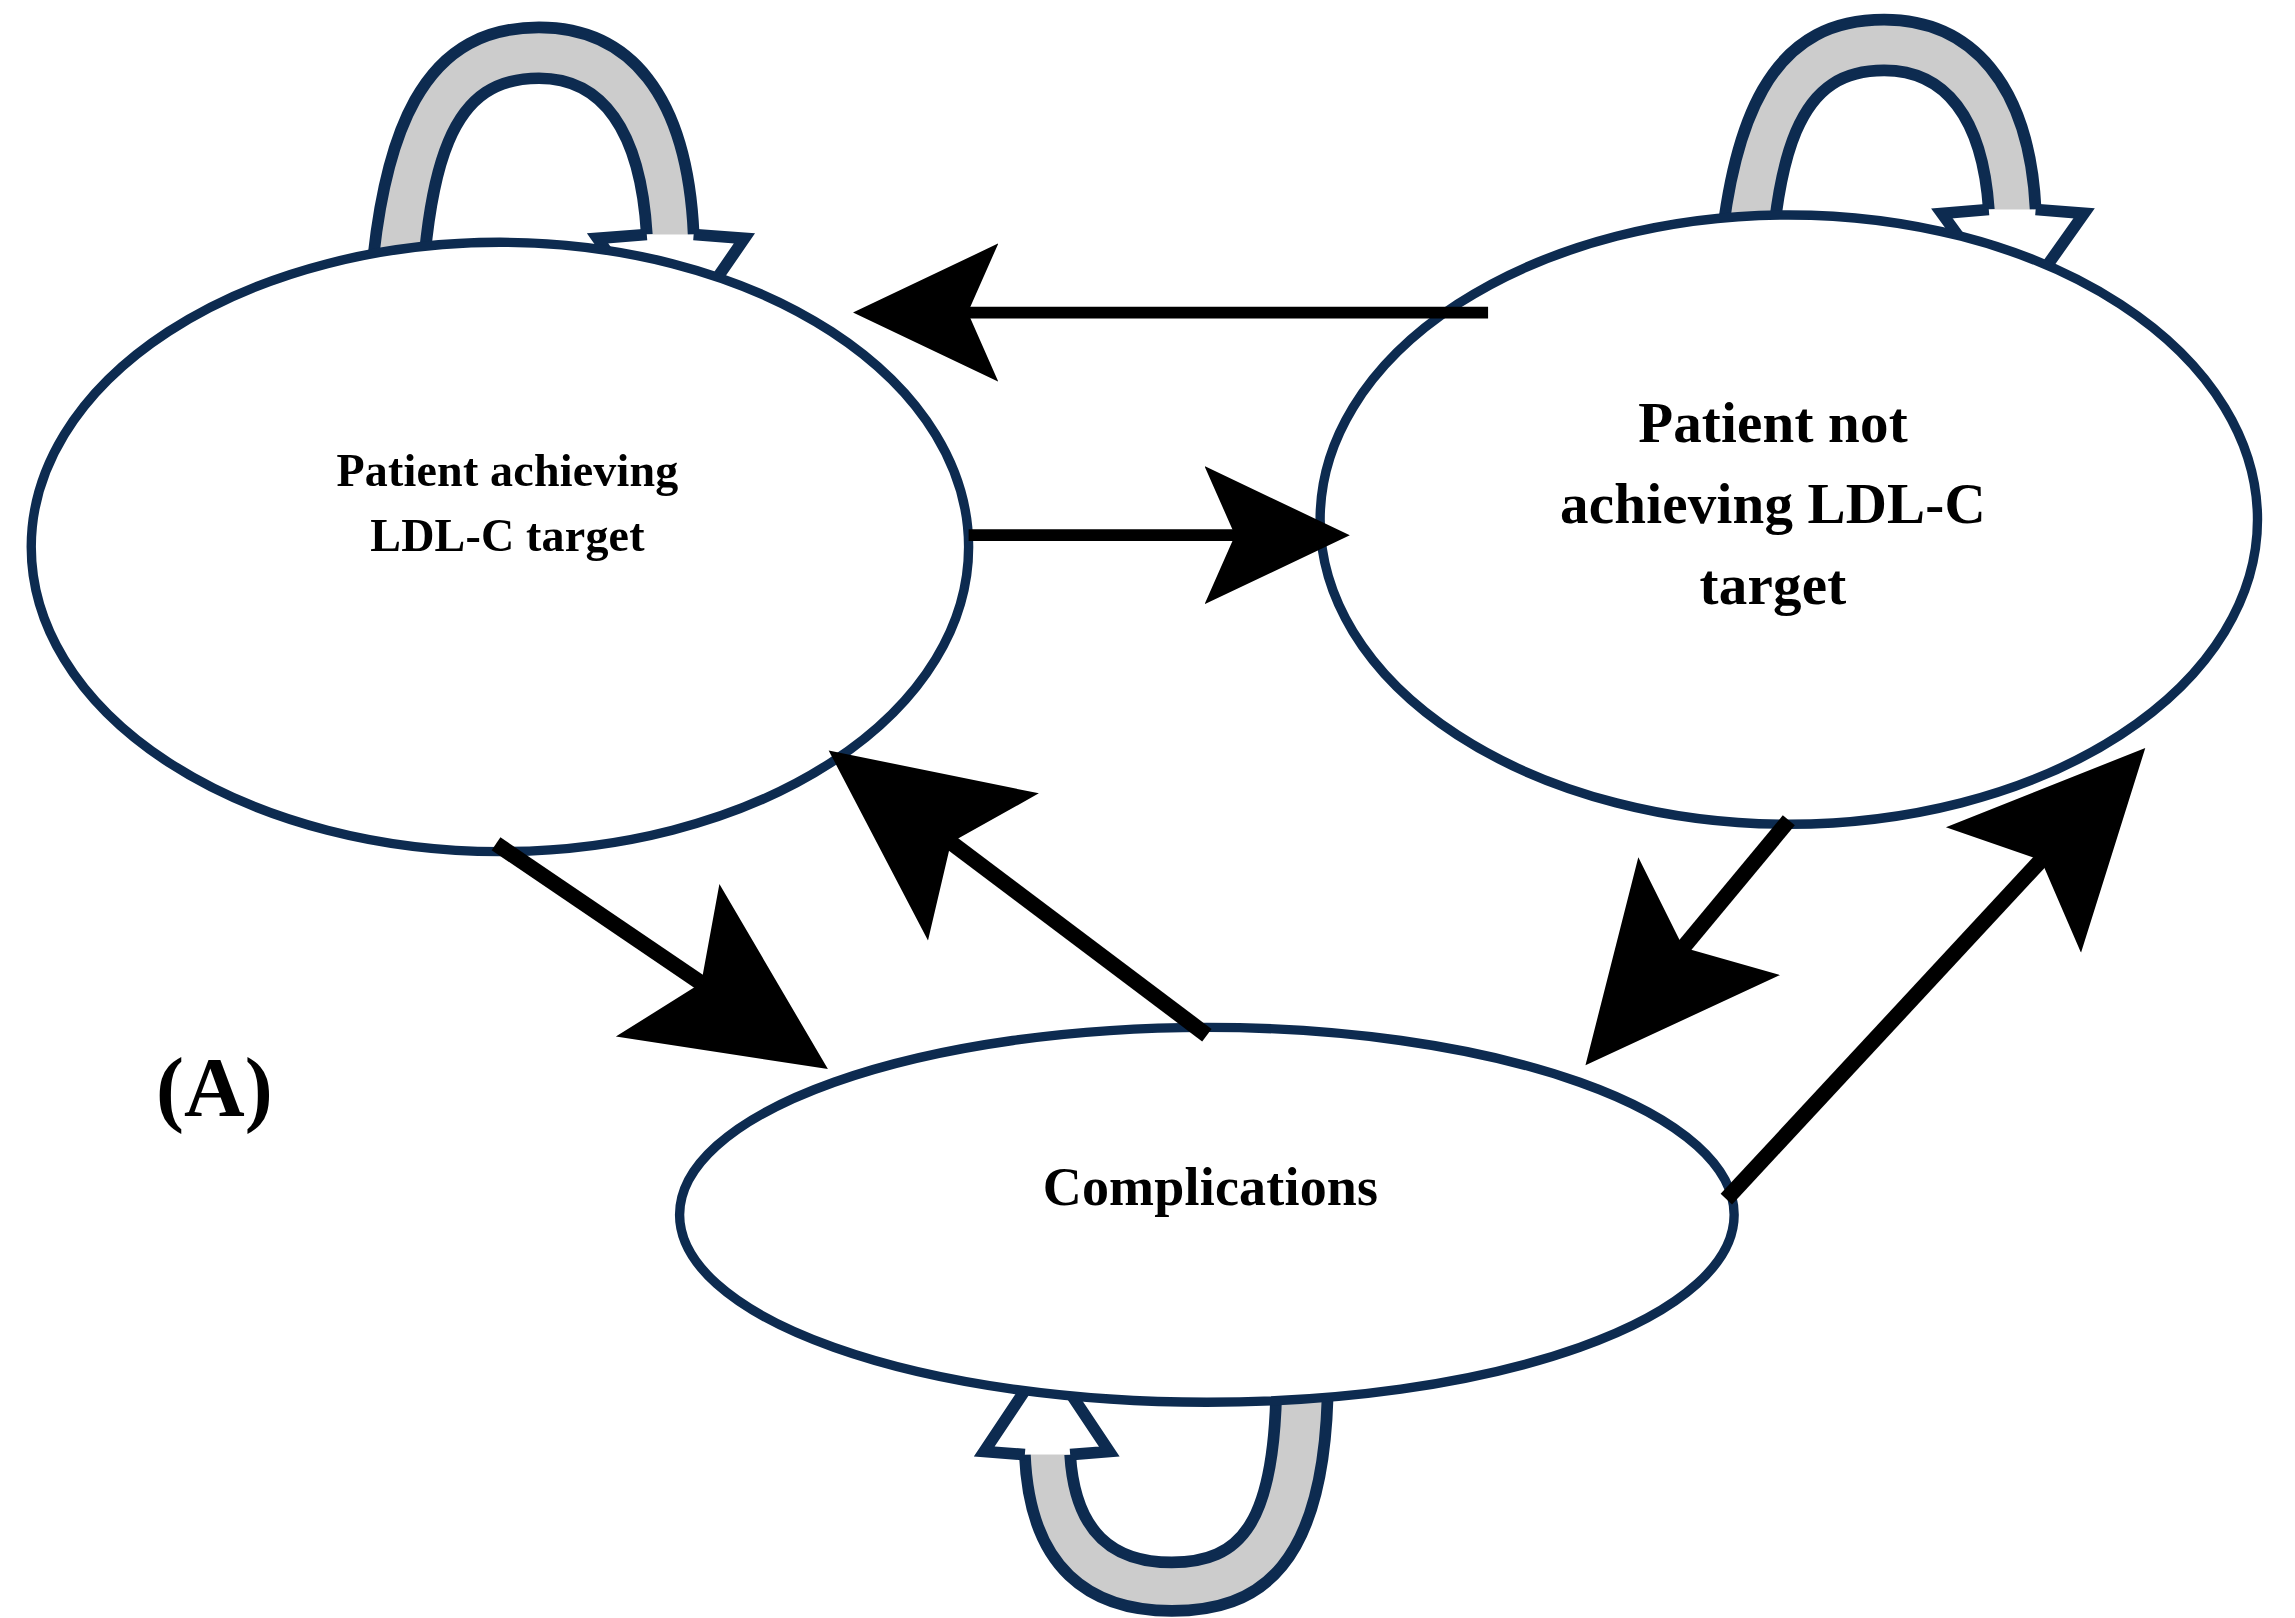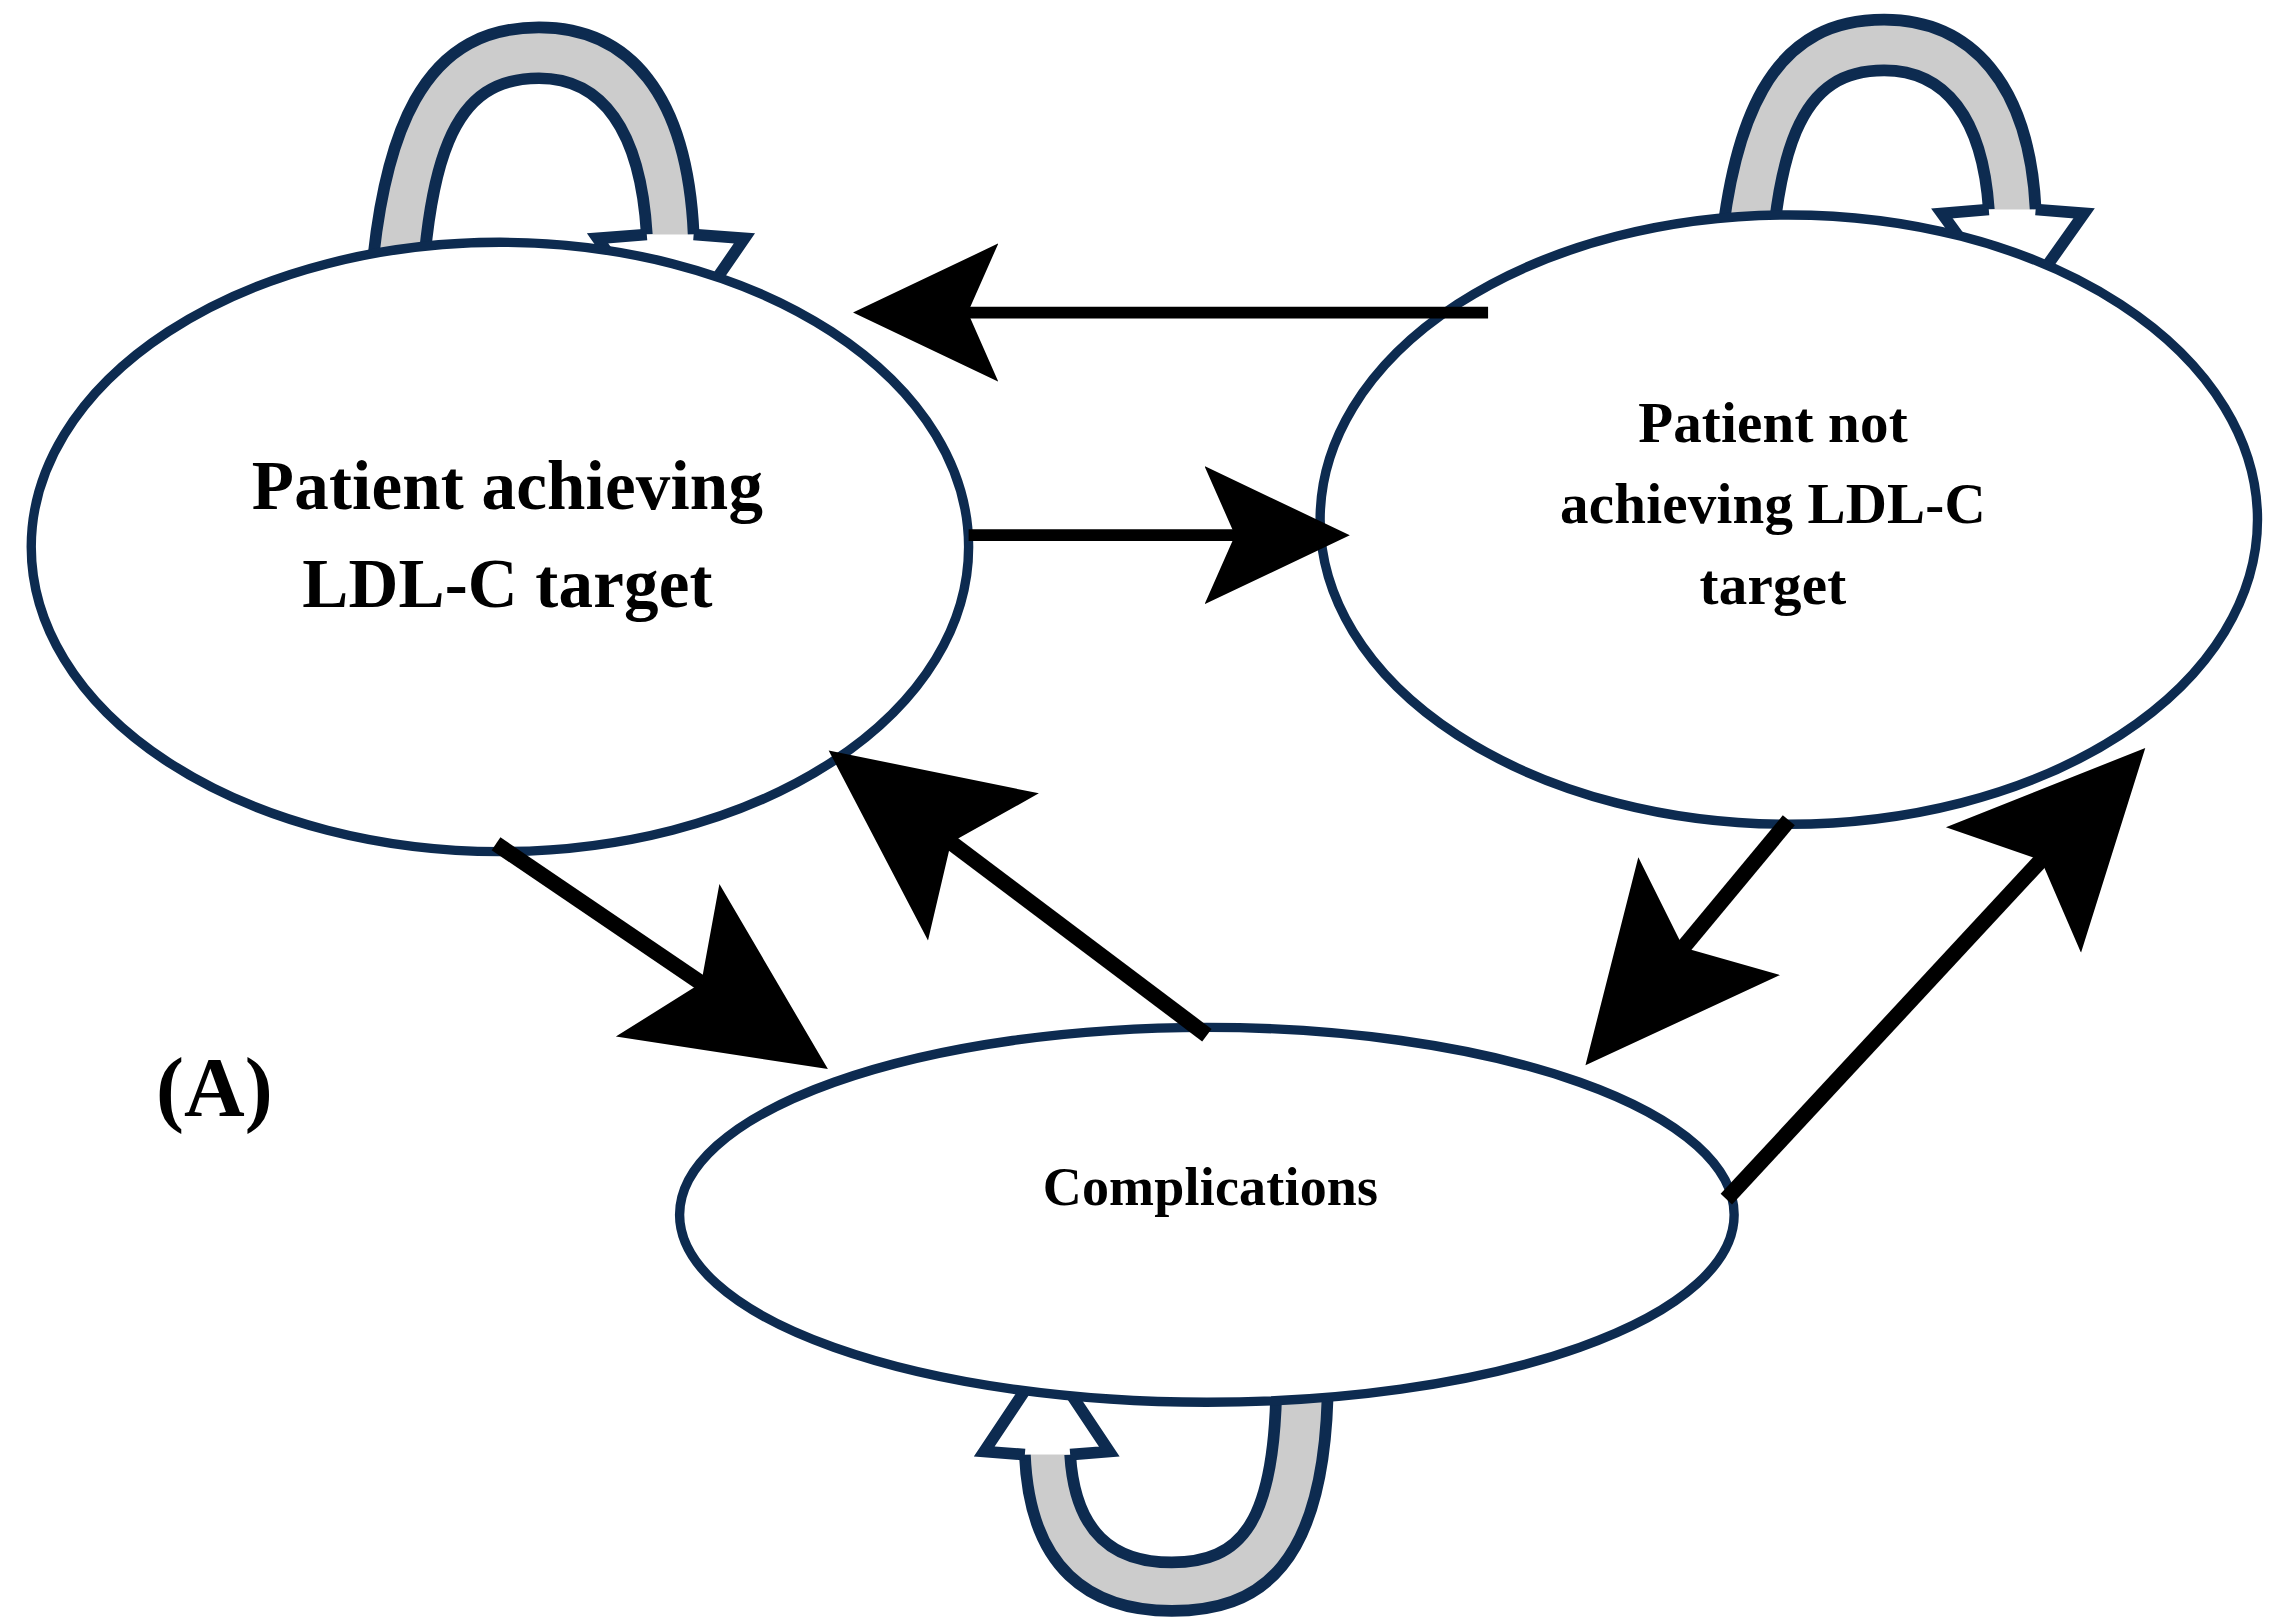--- a/index.html
+++ b/index.html
@@ -34,21 +34,21 @@
     font-family: "Liberation Serif", "DejaVu Serif", serif;
     line-height: 1.42;
     letter-spacing: 0.2px;
     white-space: pre-line;
     pointer-events: none;
   }
   #label-achieving {
     left: 156px;
     top: 438px;
     width: 703px;
-    font-size: 69px;
+    font-size: 46px;
   }
   #label-not-achieving {
     left: 1406px;
     top: 383px;
     width: 734px;
     font-size: 57px;
   }
   #label-complications {
     left: 820px;
     top: 1149px;

